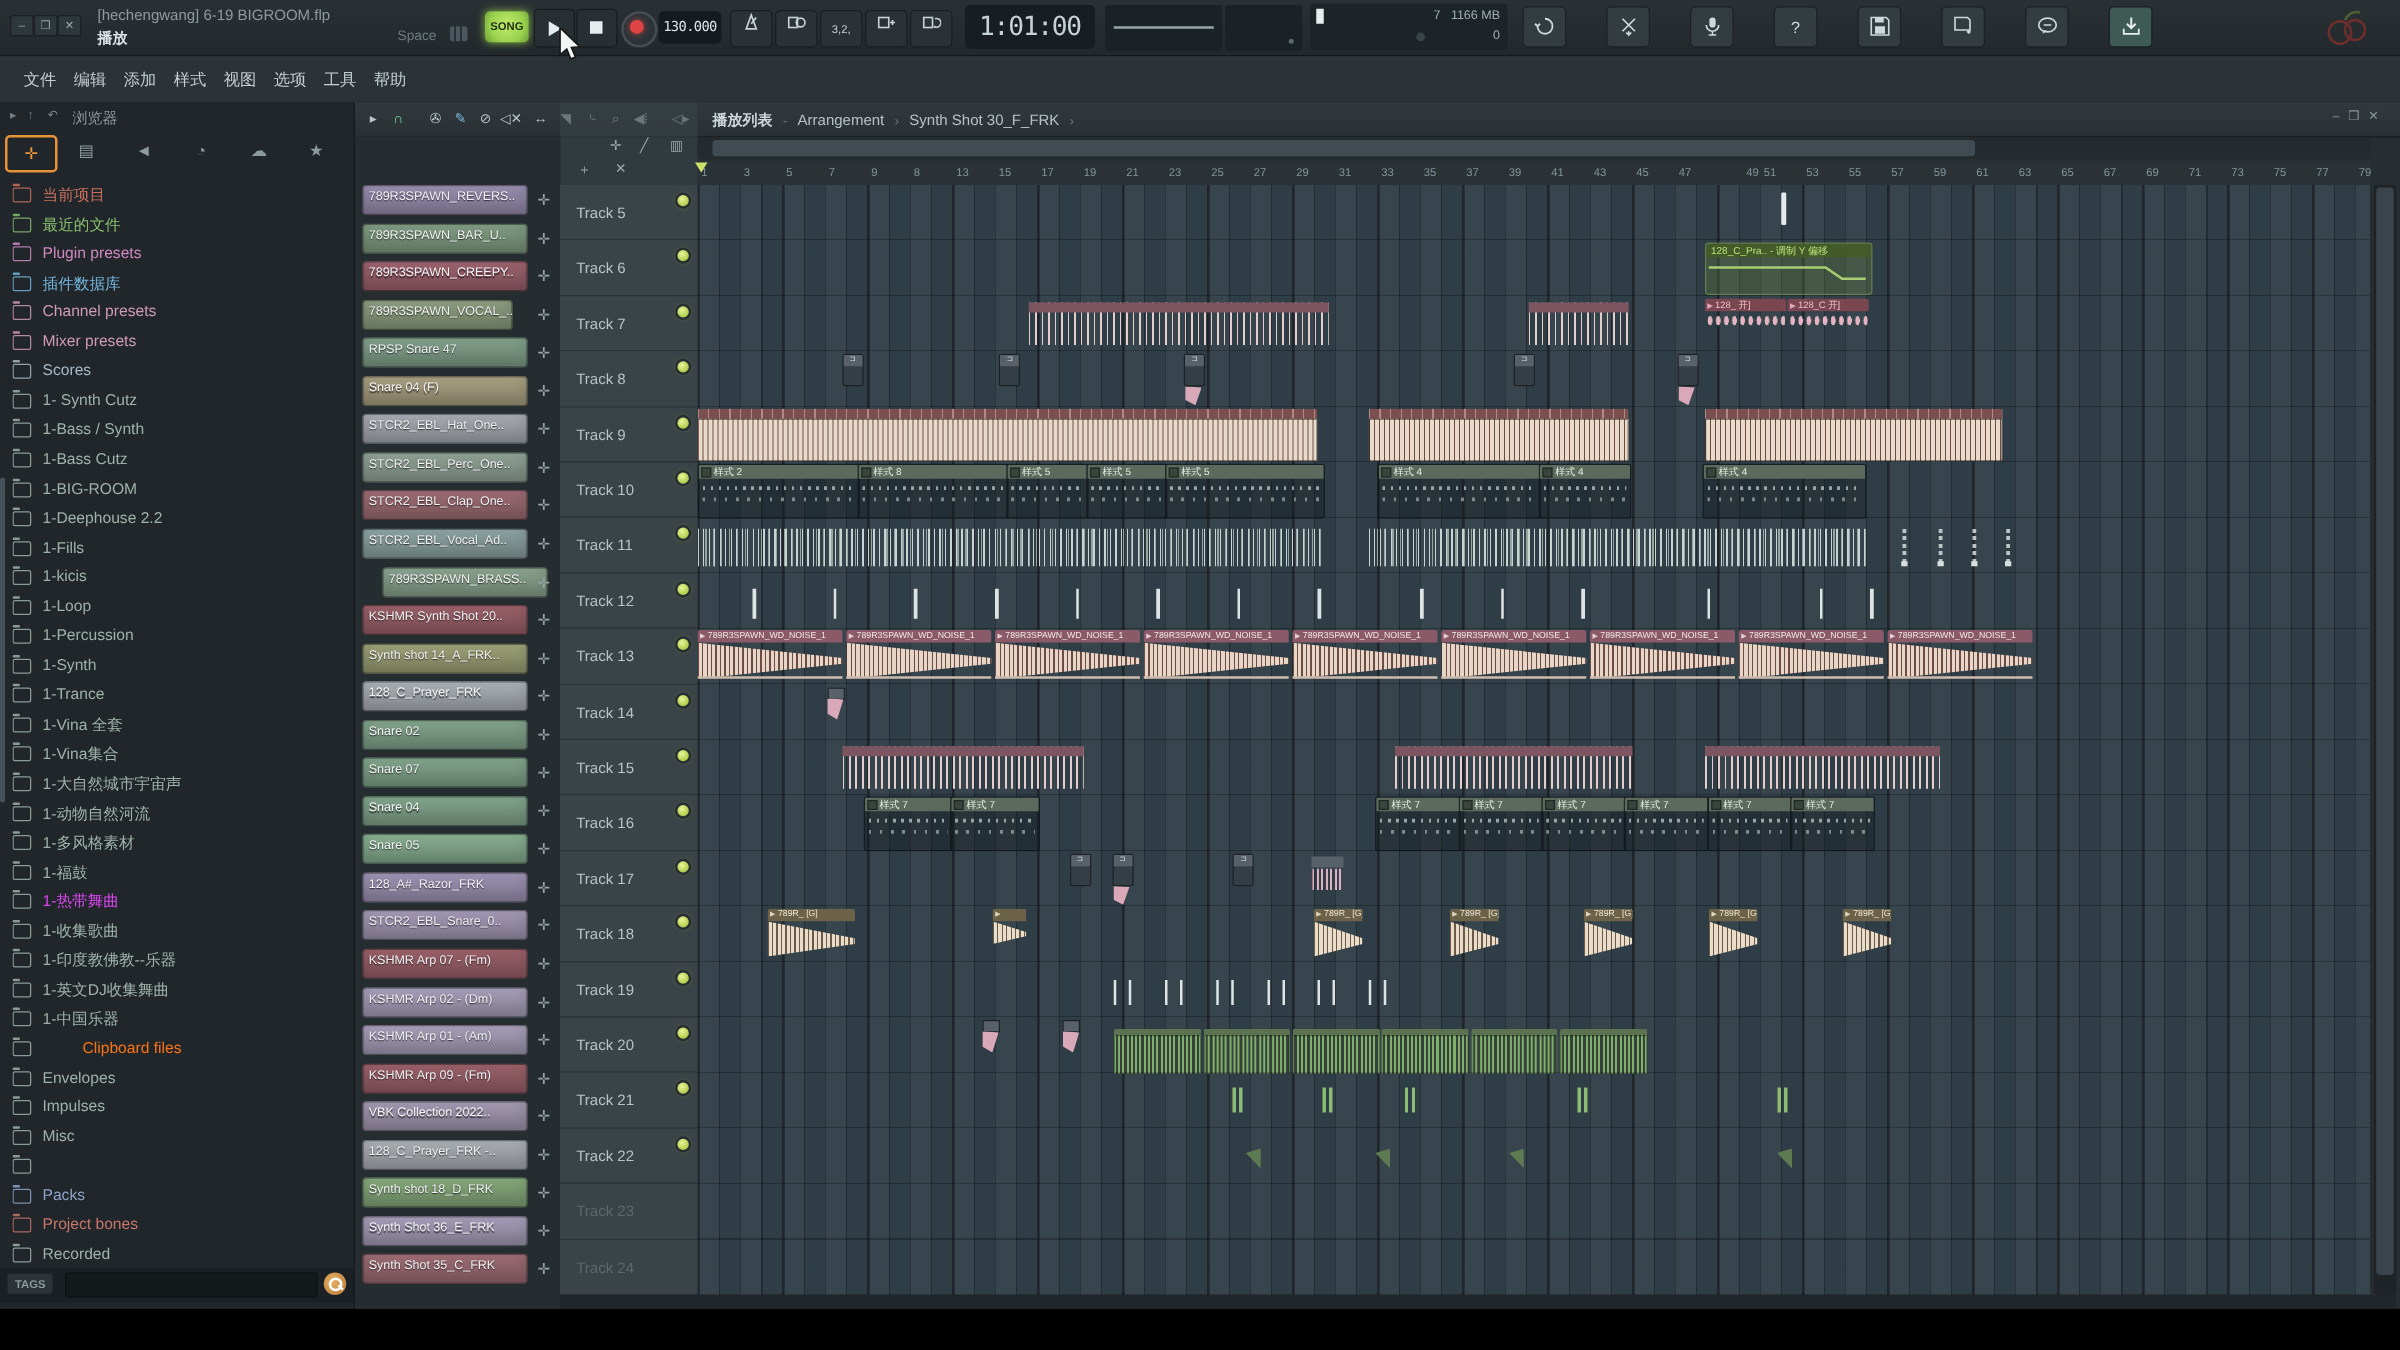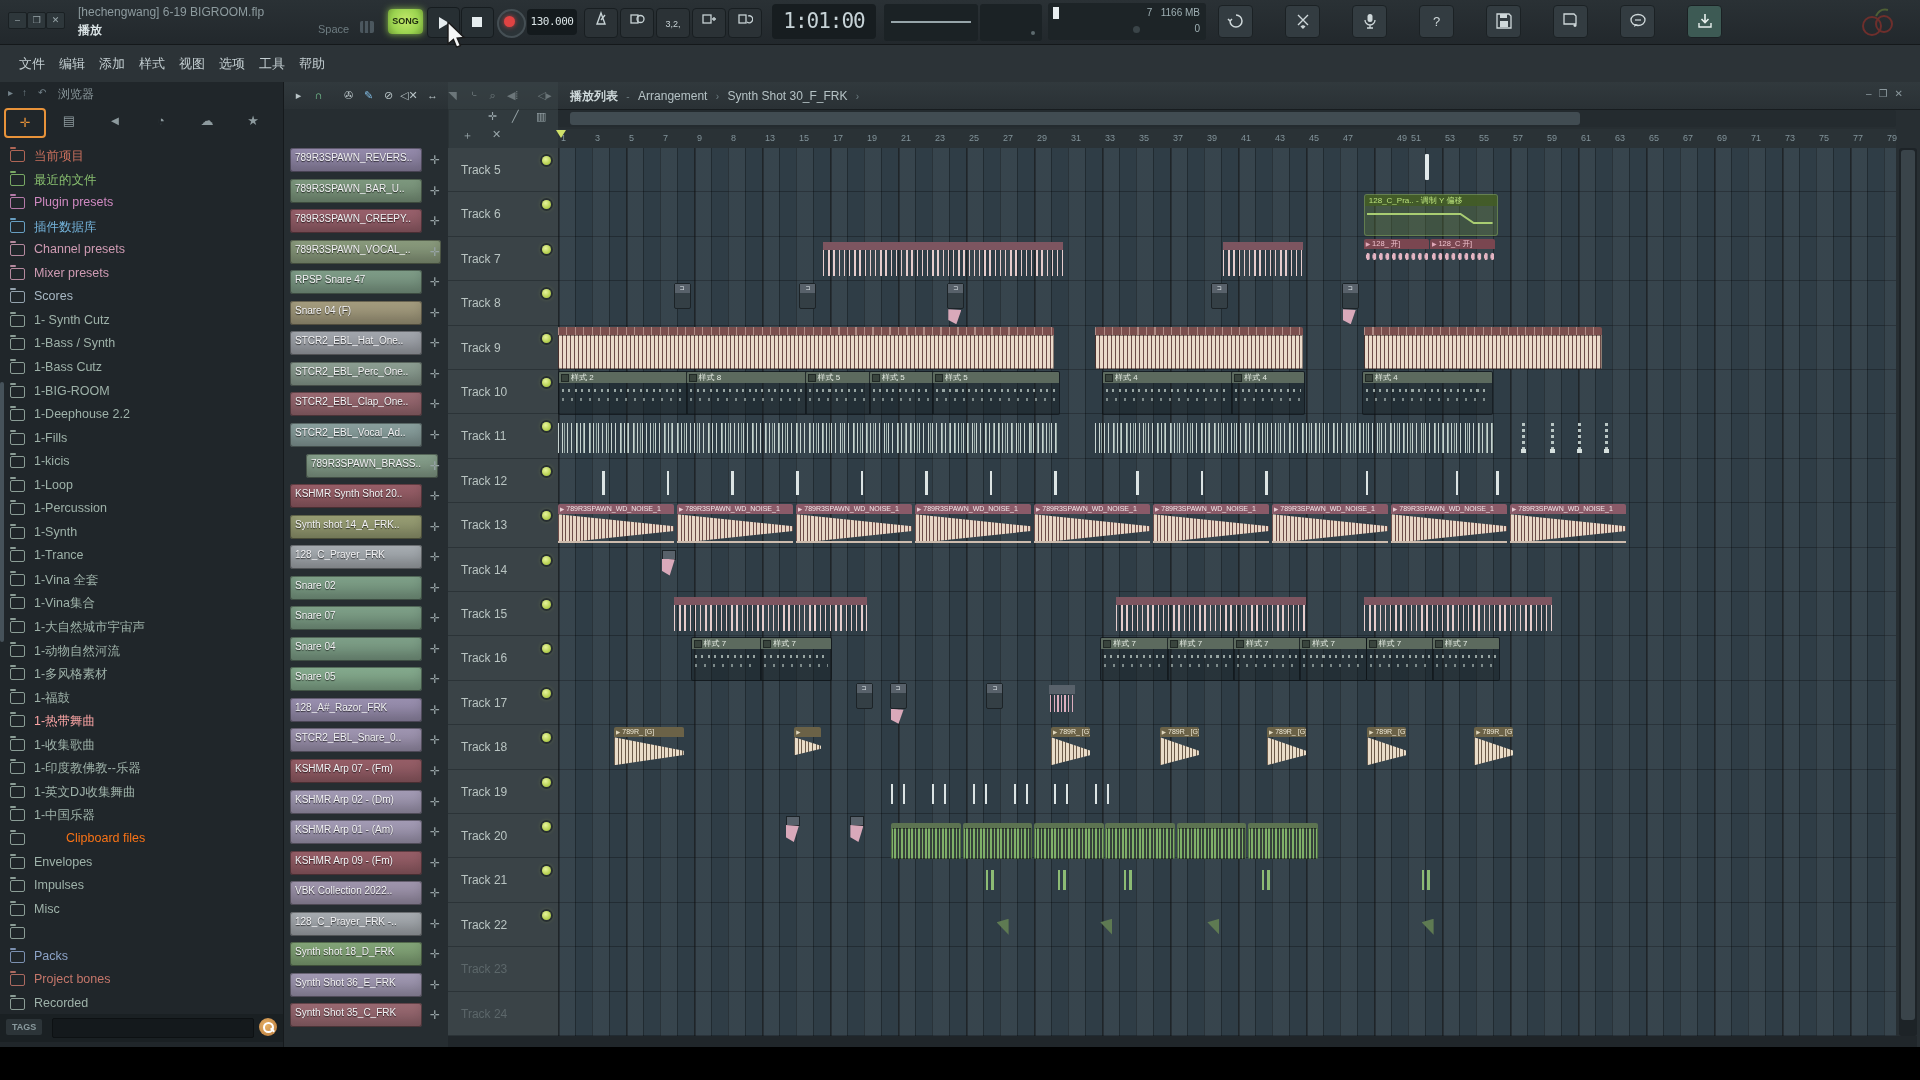--- a/index.html
+++ b/index.html
@@ -466,21 +466,21 @@
           <div class="b-item" style="position: absolute; left: 10px; top: 581.1px; width: 266px; height: 23px; color: rgb(158, 178, 169);">
             <div class="fico"></div>
             <div class="lab" style="color: rgb(158, 178, 169);">1-多风格素材</div>
           </div>
           <div class="b-item" style="position: absolute; left: 10px; top: 604.65px; width: 266px; height: 23px; color: rgb(158, 178, 169);">
             <div class="fico"></div>
             <div class="lab" style="color: rgb(158, 178, 169);">1-福鼓</div>
           </div>
           <div class="b-item" style="position: absolute; left: 10px; top: 628.2px; width: 266px; height: 23px; color: rgb(158, 178, 169);">
             <div class="fico"></div>
-            <div class="lab" style="color: #fca5a5;">1-热带舞曲</div>
+            <div class="lab" style="color: #d946ef;">1-热带舞曲</div>
           </div>
           <div class="b-item" style="position: absolute; left: 10px; top: 651.75px; width: 266px; height: 23px; color: rgb(158, 178, 169);">
             <div class="fico"></div>
             <div class="lab" style="color: rgb(158, 178, 169);">1-收集歌曲</div>
           </div>
           <div class="b-item" style="position: absolute; left: 10px; top: 675.3px; width: 266px; height: 23px; color: rgb(158, 178, 169);">
             <div class="fico"></div>
             <div class="lab" style="color: rgb(158, 178, 169);">1-印度教佛教--乐器</div>
           </div>
           <div class="b-item" style="position: absolute; left: 10px; top: 698.85px; width: 266px; height: 23px; color: rgb(158, 178, 169);">
@@ -565,21 +565,21 @@
             </div>
             <div class="chipmove" style="position: absolute; left: 144px; top: 44px; width: 14px; height: 14px;">✛</div>
             <div class="chip" style="position: absolute; left: 6px; top: 69.55px; width: 132px; height: 24px; background: linear-gradient(rgb(126, 153, 127), rgba(0, 0, 0, 0.133)), linear-gradient(rgb(126, 153, 127), rgb(126, 153, 127)) rgb(126, 153, 127);">
               <div class="cl">789R3SPAWN_BAR_U..</div>
             </div>
             <div class="chipmove" style="position: absolute; left: 144px; top: 74.55px; width: 14px; height: 14px;">✛</div>
             <div class="chip" style="position: absolute; left: 6px; top: 100.1px; width: 132px; height: 24px; background: linear-gradient(rgb(153, 97, 108), rgba(0, 0, 0, 0.133)), linear-gradient(rgb(153, 97, 108), rgb(153, 97, 108)) rgb(153, 97, 108);">
               <div class="cl">789R3SPAWN_CREEPY..</div>
             </div>
             <div class="chipmove" style="position: absolute; left: 144px; top: 105.1px; width: 14px; height: 14px;">✛</div>
-            <div class="chip" style="position: absolute; left: 6px; top: 130.65px; width: 151px; height: 24px; background: linear-gradient(rgb(138, 155, 125), rgba(0, 0, 0, 0.133)), linear-gradient(rgb(138, 155, 125), rgb(138, 155, 125)) rgb(138, 155, 125);">
+            <div class="chip" style="position: absolute; left: 6px; top: 130.65px; width: 120px; height: 24px; background: linear-gradient(rgb(138, 155, 125), rgba(0, 0, 0, 0.133)), linear-gradient(rgb(138, 155, 125), rgb(138, 155, 125)) rgb(138, 155, 125);">
               <div class="cl">789R3SPAWN_VOCAL_..</div>
             </div>
             <div class="chipmove" style="position: absolute; left: 144px; top: 135.65px; width: 14px; height: 14px;">✛</div>
             <div class="chip" style="position: absolute; left: 6px; top: 161.2px; width: 132px; height: 24px; background: linear-gradient(rgb(127, 157, 136), rgba(0, 0, 0, 0.133)), linear-gradient(rgb(127, 157, 136), rgb(127, 157, 136)) rgb(127, 157, 136);">
               <div class="cl">RPSP Snare 47</div>
             </div>
             <div class="chipmove" style="position: absolute; left: 144px; top: 166.2px; width: 14px; height: 14px;">✛</div>
             <div class="chip" style="position: absolute; left: 6px; top: 191.75px; width: 132px; height: 24px; background: linear-gradient(rgb(165, 157, 127), rgba(0, 0, 0, 0.133)), linear-gradient(rgb(165, 157, 127), rgb(165, 157, 127)) rgb(165, 157, 127);">
               <div class="cl">Snare 04 (F)</div>
             </div>

